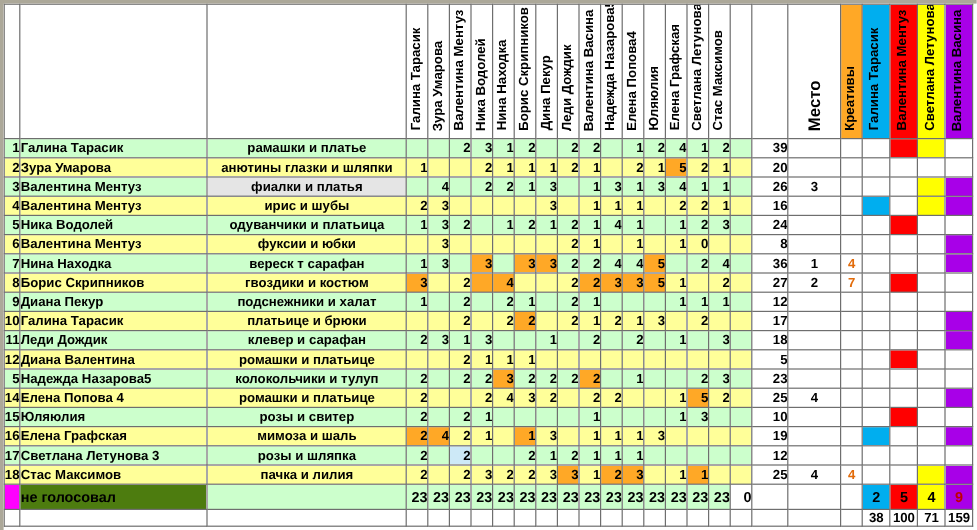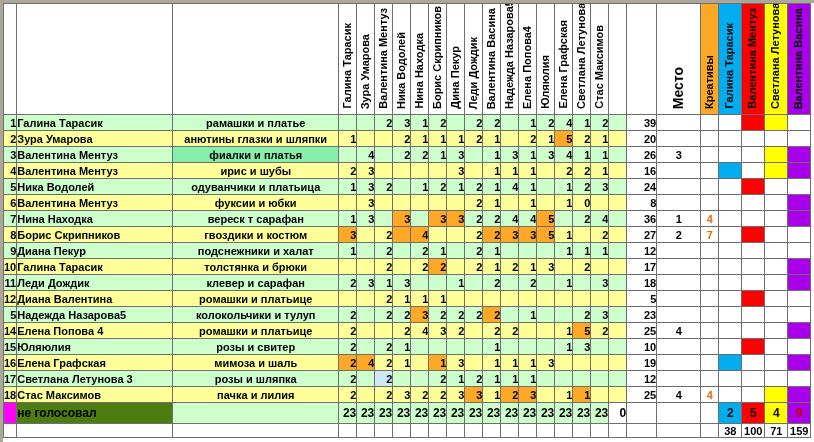--- a/index.html
+++ b/index.html
@@ -150,21 +150,21 @@
           <td class="place"></td>
           <td class="cre" style="color: rgb(226, 107, 10);"></td>
           <td class="judge" style="background: rgb(255, 255, 255);"></td>
           <td class="judge" style="background: rgb(255, 255, 255);"></td>
           <td class="judge" style="background: rgb(255, 255, 255);"></td>
           <td class="judge" style="background: rgb(255, 255, 255);"></td>
         </tr>
         <tr class="datarow">
           <td class="num" style="background: rgb(204, 255, 204);">3</td>
           <td class="name" style="background: rgb(204, 255, 204);">Валентина Ментуз</td>
-          <td class="entry" style="background: #86efac;">фиалки и платья</td>
+          <td class="entry" style="background: #e5e5e5;">фиалки и платья</td>
           <td class="vote" style="background: rgb(204, 255, 204);"></td>
           <td class="vote" style="background: rgb(204, 255, 204);">4</td>
           <td class="vote" style="background: rgb(204, 255, 204);"></td>
           <td class="vote" style="background: rgb(204, 255, 204);">2</td>
           <td class="vote" style="background: rgb(204, 255, 204);">2</td>
           <td class="vote" style="background: rgb(204, 255, 204);">1</td>
           <td class="vote" style="background: rgb(204, 255, 204);">3</td>
           <td class="vote" style="background: rgb(204, 255, 204);"></td>
           <td class="vote" style="background: rgb(204, 255, 204);">1</td>
           <td class="vote" style="background: rgb(204, 255, 204);">3</td>
@@ -346,21 +346,21 @@
           <td class="place"></td>
           <td class="cre" style="color: rgb(226, 107, 10);"></td>
           <td class="judge" style="background: rgb(255, 255, 255);"></td>
           <td class="judge" style="background: rgb(255, 255, 255);"></td>
           <td class="judge" style="background: rgb(255, 255, 255);"></td>
           <td class="judge" style="background: rgb(255, 255, 255);"></td>
         </tr>
         <tr class="datarow">
           <td class="num" style="background: rgb(255, 255, 153);">10</td>
           <td class="name" style="background: rgb(255, 255, 153);">Галина Тарасик</td>
-          <td class="entry" style="background: rgb(255, 255, 153);">толстянка и брюки</td>
+          <td class="entry" style="background: rgb(255, 255, 153);">платьице и брюки</td>
           <td class="vote" style="background: rgb(255, 255, 153);"></td>
           <td class="vote" style="background: rgb(255, 255, 153);"></td>
           <td class="vote" style="background: rgb(255, 255, 153);">2</td>
           <td class="vote" style="background: rgb(255, 255, 153);"></td>
           <td class="vote" style="background: rgb(255, 255, 153);">2</td>
           <td class="vote" style="background: rgb(255, 168, 38);">2</td>
           <td class="vote" style="background: rgb(255, 255, 153);"></td>
           <td class="vote" style="background: rgb(255, 255, 153);">2</td>
           <td class="vote" style="background: rgb(255, 255, 153);">1</td>
           <td class="vote" style="background: rgb(255, 255, 153);">2</td>

